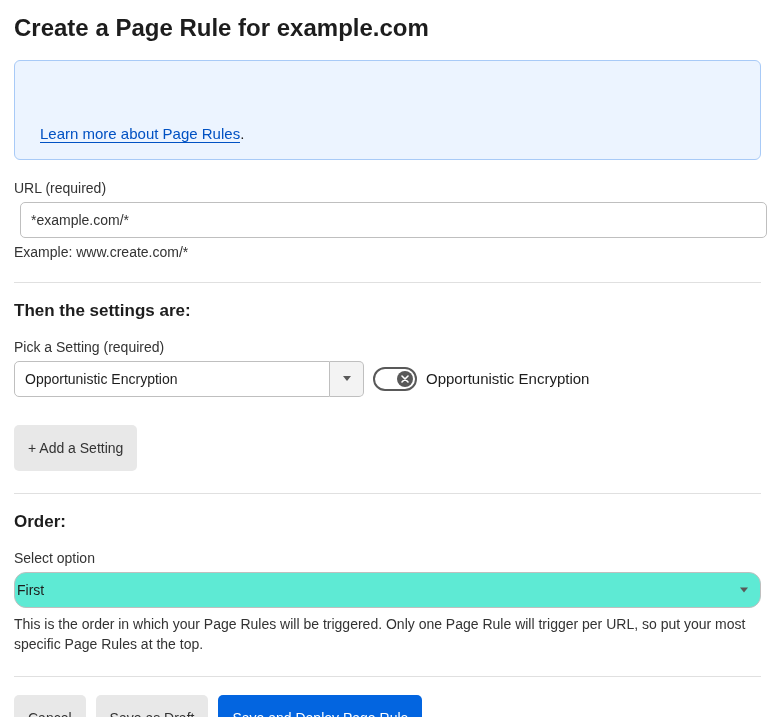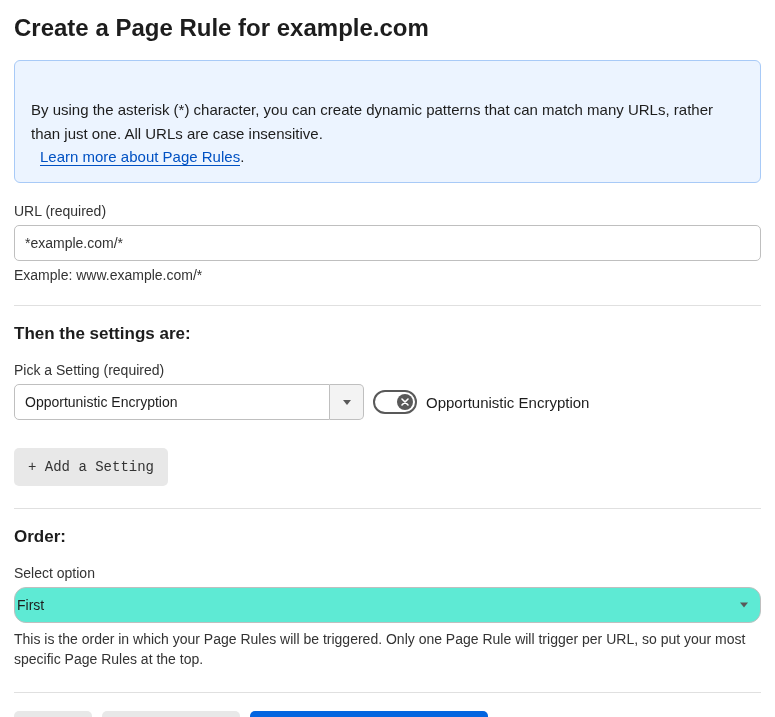--- a/index.html
+++ b/index.html
@@ -40,20 +40,21 @@
       margin-bottom: 6px;
     }
     input.text-input {
       width: 100%;
       height: 36px;
       border: 1px solid #bfbfbf;
       border-radius: 5px;
       padding: 0 10px;
       font-size: 14px;
       color: #333;
+      margin-left: 6px;
     }
     .hint {
       font-size: 14px;
       color: #333;
       margin-top: 6px;
     }
     hr.divider {
       border: none;
       border-top: 1px solid #e0e0e0;
       margin: 22px 0 18px;
@@ -145,27 +146,26 @@
     }
     .toggle .knob svg { display: block; }
     .toggle-label {
       font-size: 15px;
       color: #1d1d1d;
     }
     .btn {
       display: inline-flex;
       align-items: center;
       justify-content: center;
-      height: 38px;
+      height: 46px;
       padding: 0 14px;
       font-size: 14px;
       border-radius: 5px;
       border: none;
       cursor: pointer;
-      font-family: Liberation Mono, monospace;
     }
     .btn-secondary {
       background: #e8e8e8;
       color: #333;
     }
     .btn-primary {
       background: #0365e0;
       color: #fff;
     }
     .actions {
@@ -181,28 +181,27 @@
   </style>
 </head>
 <body>
 
 
 
 <h1>Create a Page Rule for example.com</h1>
 
 <div class="info-box">
   <br>
-  <span>By using the asterisk (*) character, you can create dynamic patterns that can match many URLs, rather than just one. All URLs are case insensitive.</span>
   <br>
   <a href="#">Learn more about Page Rules</a><span>.</span>
 </div>
 
 <label class="field-label">URL (required)</label>
 <input class="text-input" type="text" value="*example.com/*" style="">
-<div class="hint">Example: www.example.com/*</div>
+<div class="hint">Example: www.create.com/*</div>
 
 <hr class="divider">
 
 <h2 class="section-title">Then the settings are:</h2>
 
 <label class="field-label">Pick a Setting (required)</label>
 
 <div class="settings-row">
   <div class="select-wrap">
     <div class="select-main">Opportunistic Encryption</div>

